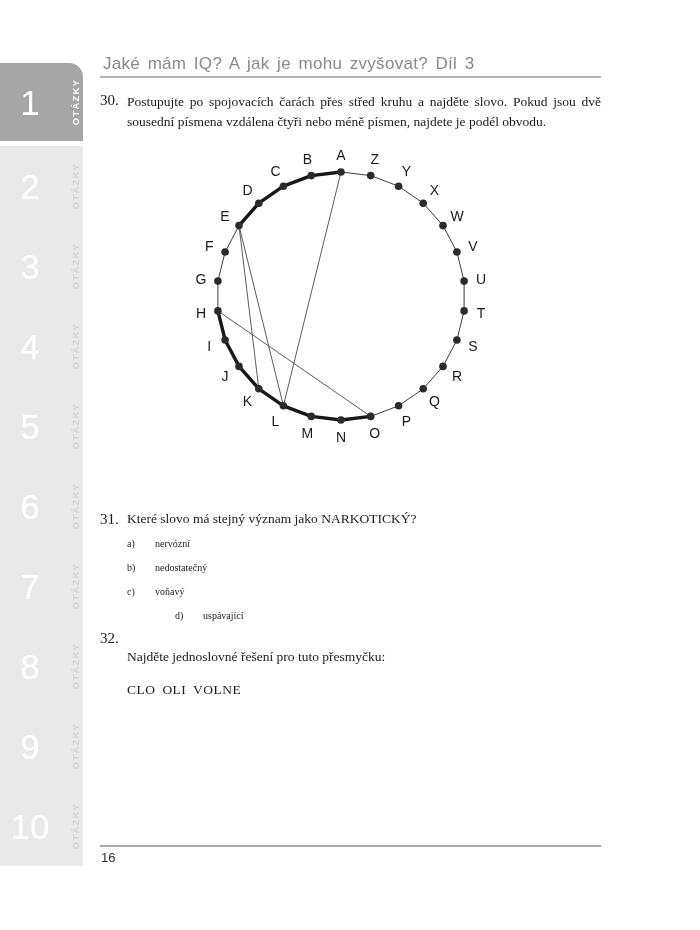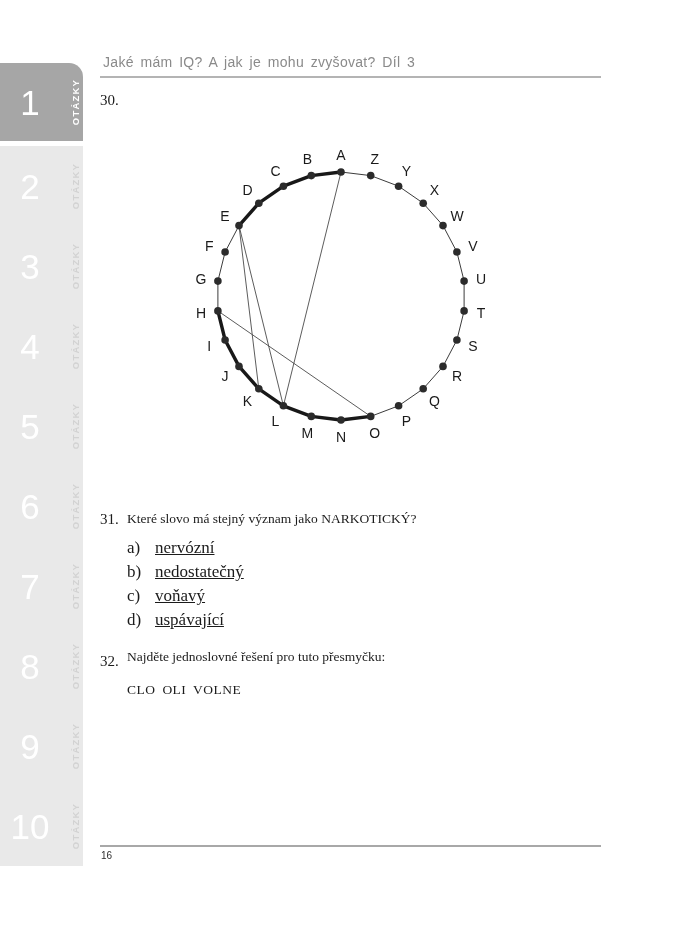--- a/index.html
+++ b/index.html
@@ -24,42 +24,42 @@
     writing-mode:vertical-rl;
     font-family:"Liberation Sans","DejaVu Sans",sans-serif;
     font-size:9.5px; font-weight:bold; letter-spacing:1.2px; line-height:1;
   }
   .tab.active .tab-label { color:#ffffff; }
   .tab.inactive .tab-label { color:#d2d2d2; }
   
   .header-title {
     position:absolute; left:103px; top:54px;
     font-family:"Liberation Sans","DejaVu Sans",sans-serif;
-    font-size:14px; color:#8a8a8a; letter-spacing:.3px; word-spacing:2.5px;
+    font-size:17px; color:#8a8a8a; letter-spacing:.3px; word-spacing:2.5px;
     white-space:nowrap;
   }
   .rule-top  { position:absolute; left:100px; top:76px;  width:501px; height:2px;   background:#b4b4b4; }
   .rule-bot  { position:absolute; left:100px; top:845px; width:501px; height:1.5px; background:#a8a8a8; }
   .page-num  {
     position:absolute; left:101px; top:850px;
     font-family:"Liberation Sans","DejaVu Sans",sans-serif;
-    font-size:10px; color:#2e2e2e;
+    font-size:13px; color:#2e2e2e;
   }
   
   .qnum  { position:absolute; left:100px; font-size:15px; }
   .qtext { position:absolute; left:127px; font-size:13.5px; }
   .q30-num  { top:92px; }
   .q30-text { top:92px; width:474px; text-align:justify; line-height:20px; }
   .hint     { top:472px; }
   .q31-num  { top:511px; }
   .q31-text { top:511px; }
-  .q32-num  { top:653px; }
+  .q32-num  { top:630px; }
   .q32-text { top:649px; }
   .anagram  { top:674px; letter-spacing:.5px; word-spacing:3px;margin-top:8px; }
-  .opt-row  { position:absolute; left:127px; font-size:17px;text-decoration:underline; }
+  .opt-row  { position:absolute; left:127px; font-size:10px; }
   .opt-letter { display:inline-block; width:28px; }
   
   #circle-svg { position:absolute; left:150px; top:145px; }
   #circle-svg text {
     font-family:"Liberation Sans","DejaVu Sans",sans-serif;
     font-size:14px; fill:#1a1a1a;
   }
 </style>
 </head>
 <body>
@@ -106,20 +106,21 @@
       <div class="tab inactive" style="top: 786px; height: 80px;">
         <span class="tab-num">10</span>
         <span class="tab-label">OTÁZKY</span>
       </div>
     </div>
 
   <div class="header-title">Jaké mám IQ? A jak je mohu zvyšovat? Díl 3</div>
   <div class="rule-top"></div>
 
   <div class="qnum q30-num">30.</div>
+  <div class="qtext q30-text">Postupujte po spojovacích čarách přes střed kruhu a najděte slovo. Pokud jsou dvě sousední písmena vzdálena čtyři nebo méně písmen, najdete je podél obvodu.</div>
 
   <svg id="circle-svg" width="390" height="300" viewBox="0 0 390 300">
       <polygon points="191.0,27.0 161.3,30.6 133.4,41.2 108.8,58.2 89.0,80.6 75.1,107.0 67.9,136.1 67.9,165.9 75.1,195.0 89.0,221.4 108.8,243.8 133.4,260.8 161.3,271.4 191.0,275.0 220.7,271.4 248.6,260.8 273.2,243.8 293.0,221.4 306.9,195.0 314.1,165.9 314.1,136.1 306.9,107.0 293.0,80.6 273.2,58.2 248.6,41.2 220.7,30.6" fill="none" stroke="#3c3c3c" stroke-width="1"></polygon>
       <polyline points="191.0,27.0 161.3,30.6 133.4,41.2 108.8,58.2 89.0,80.6" fill="none" stroke="#181818" stroke-width="3.4" stroke-linejoin="round" stroke-linecap="round"></polyline>
       <polyline points="67.9,165.9 75.1,195.0 89.0,221.4 108.8,243.8 133.4,260.8 161.3,271.4 191.0,275.0 220.7,271.4" fill="none" stroke="#181818" stroke-width="3.4" stroke-linejoin="round" stroke-linecap="round"></polyline>
       <line x1="191.0" y1="27.0" x2="133.4" y2="260.8" stroke="#4a4a4a" stroke-width="0.9"></line>
       <line x1="89.0" y1="80.6" x2="133.4" y2="260.8" stroke="#4a4a4a" stroke-width="0.9"></line>
       <line x1="89.0" y1="80.6" x2="108.8" y2="243.8" stroke="#4a4a4a" stroke-width="0.9"></line>
       <line x1="67.9" y1="165.9" x2="220.7" y2="271.4" stroke="#4a4a4a" stroke-width="0.9"></line>
       <circle cx="191.0" cy="27.0" r="3.8" fill="#2b2b2b"></circle>
@@ -176,21 +177,21 @@
       <text x="224.7" y="14.1" text-anchor="middle" dy="0.35em" fill="#1a1a1a">Z</text>
     </svg>
 
 
   <div class="qnum q31-num">31.</div>
   <div class="qtext q31-text">Které slovo má stejný význam jako NARKOTICKÝ?</div>
   <div id="options">
       <div class="opt-row" style="top: 538px;"><span class="opt-letter">a)</span><span>nervózní</span></div>
       <div class="opt-row" style="top: 562px;"><span class="opt-letter">b)</span><span>nedostatečný</span></div>
       <div class="opt-row" style="top: 586px;"><span class="opt-letter">c)</span><span>voňavý</span></div>
-      <div class="opt-row" style="top: 610px;"><span class="opt-letter">d)</span><span>uspávající</span></div>
+      <div class="opt-row" style="top: 610px; margin-left: 48px;"><span class="opt-letter">d)</span><span>uspávající</span></div>
     </div>
 
   <div class="qnum q32-num">32.</div>
   <div class="qtext q32-text">Najděte jednoslovné řešení pro tuto přesmyčku:</div>
   <div class="qtext anagram">CLO OLI VOLNE</div>
 
   <div class="rule-bot"></div>
   <div class="page-num">16</div>
 
 </div>

